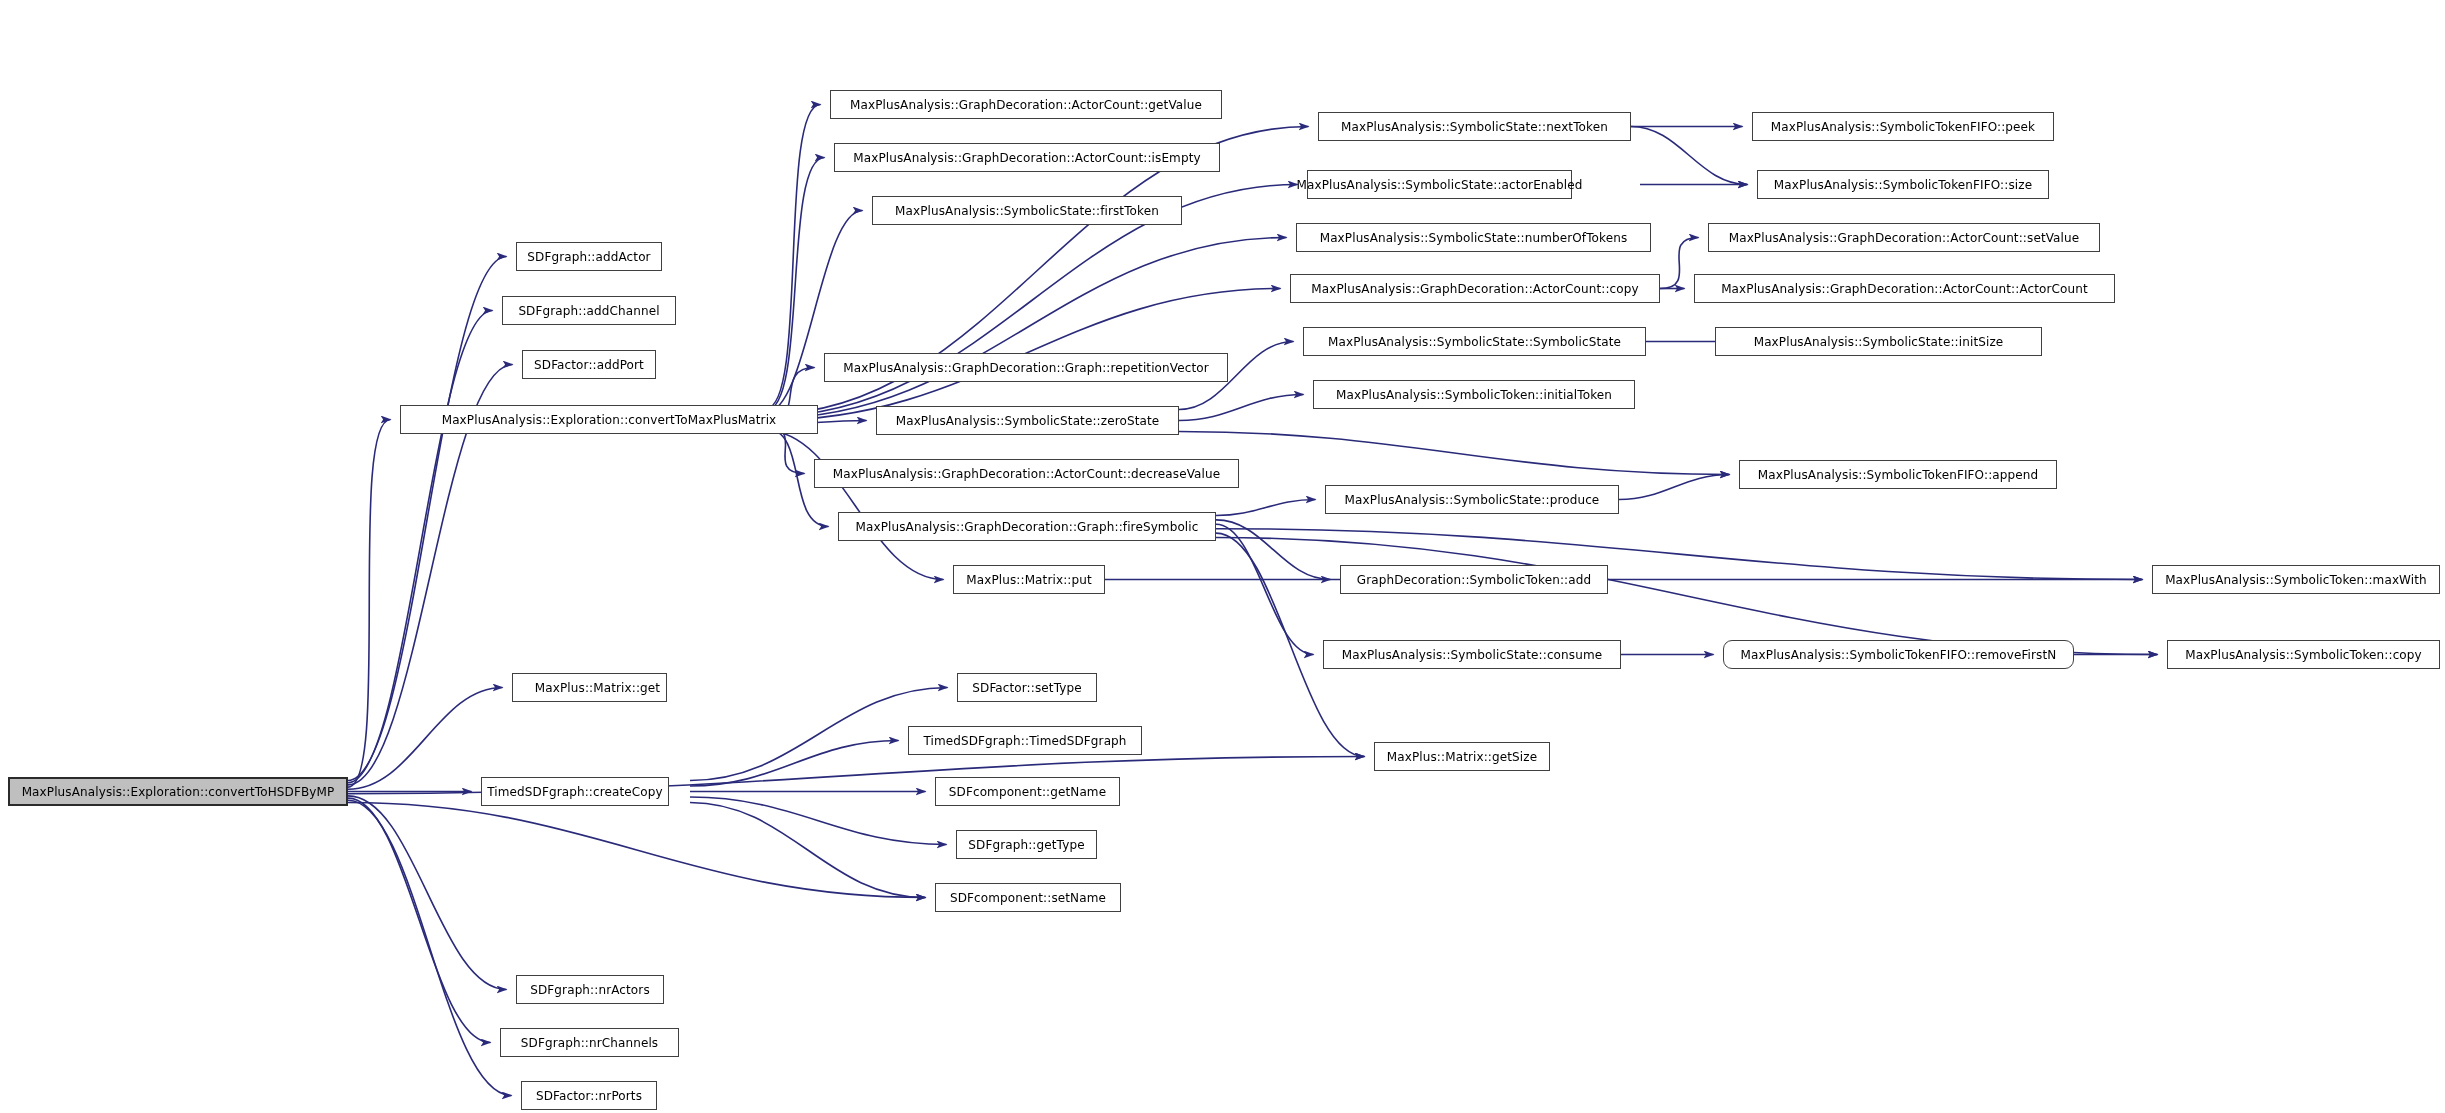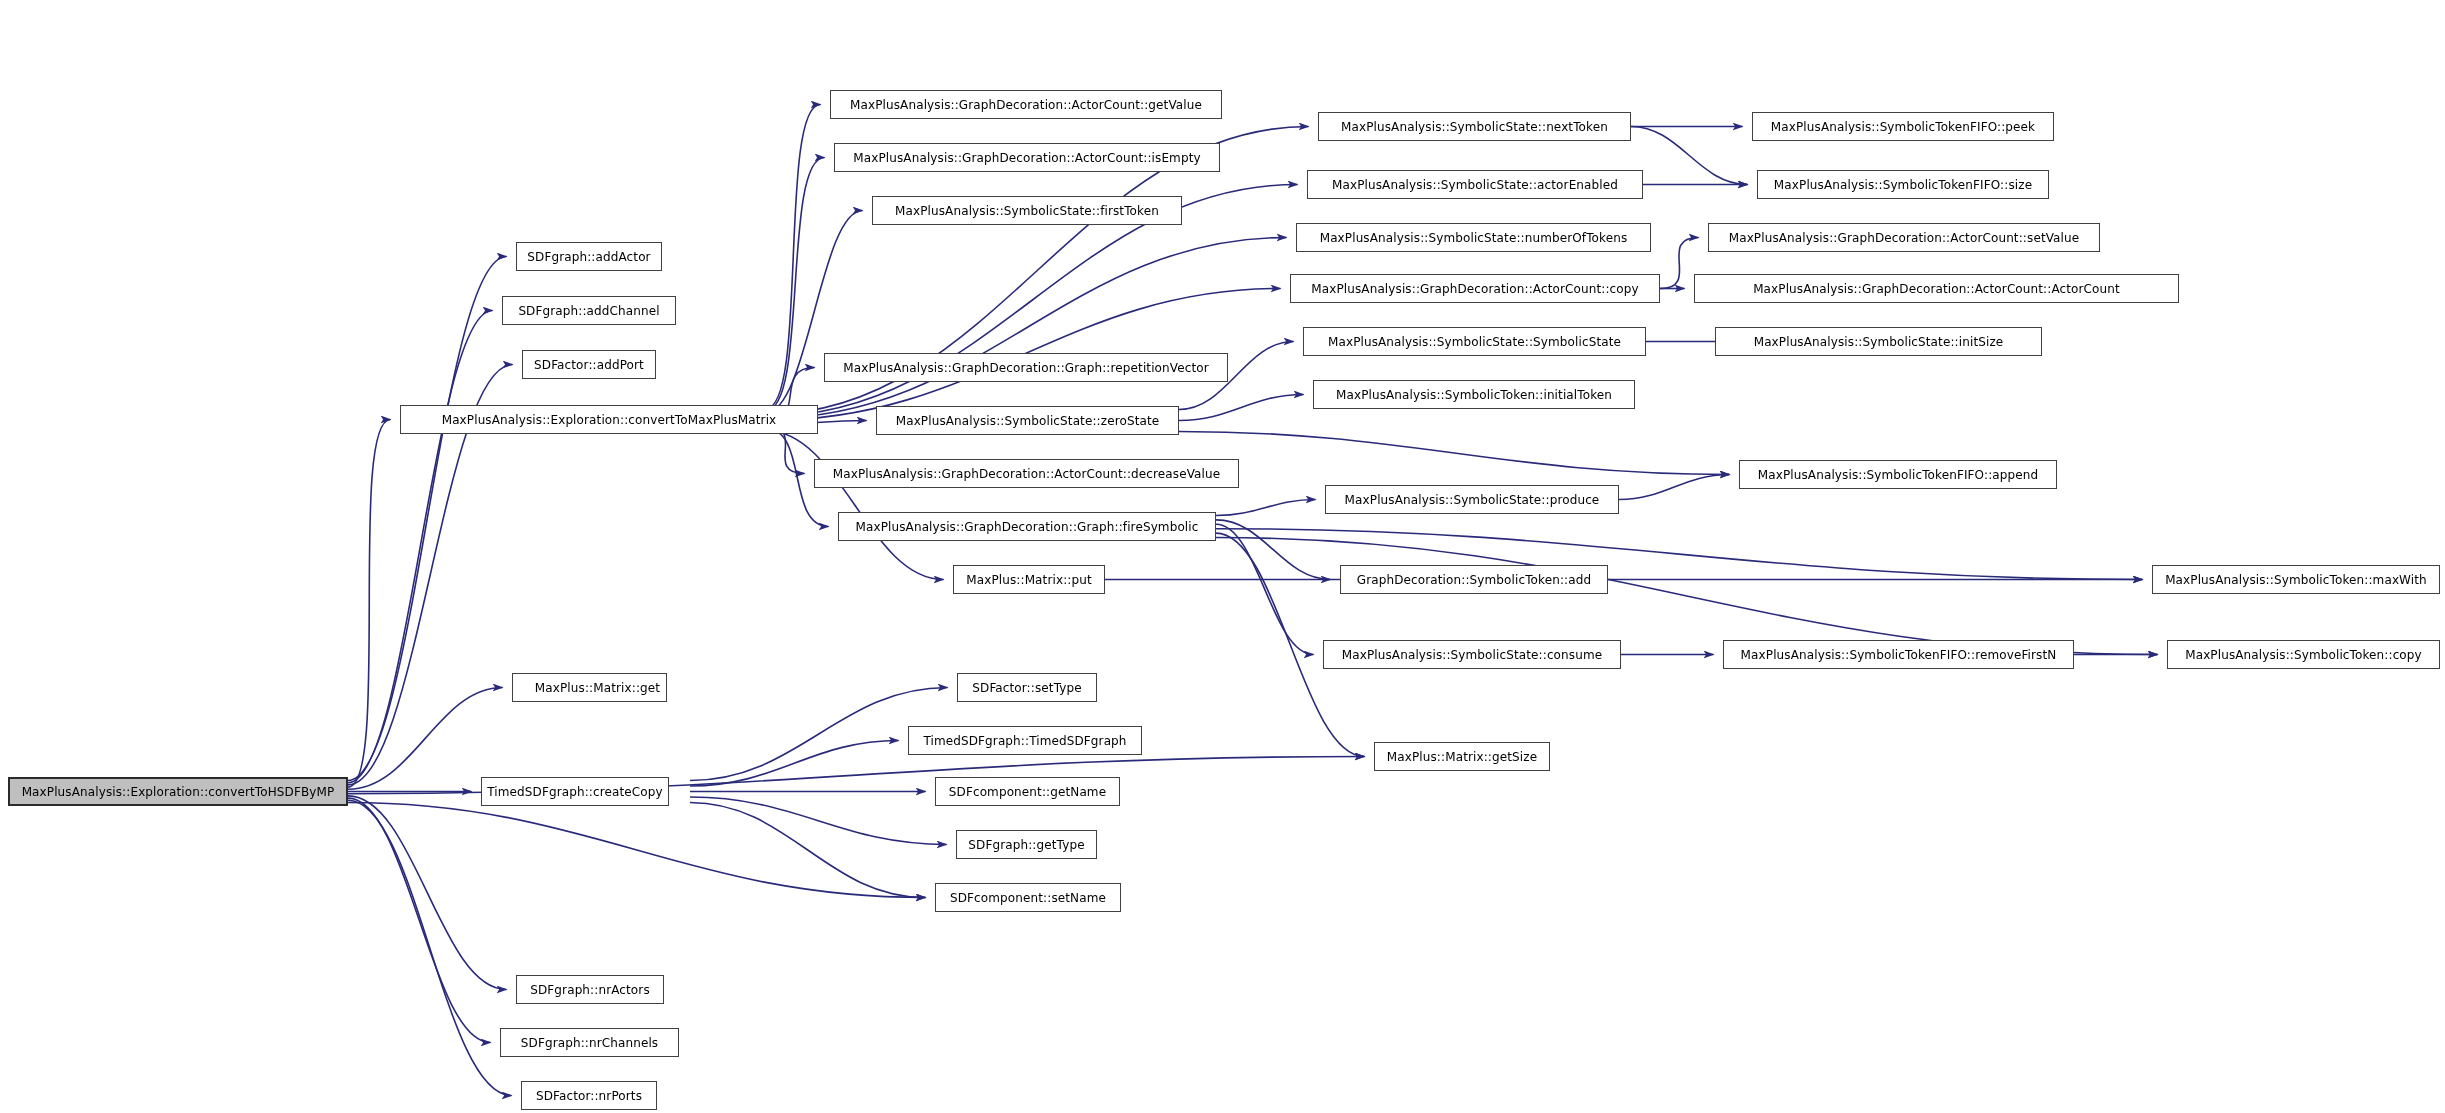--- a/index.html
+++ b/index.html
@@ -159,21 +159,21 @@
       </div>
       <div class="node" style="left: 956px; top: 830px; width: 141px;">
         <span class="node-label">SDFgraph::getType</span>
       </div>
       <div class="node" style="left: 935px; top: 883px; width: 186px;">
         <span class="node-label">SDFcomponent::setName</span>
       </div>
       <div class="node" style="left: 1318px; top: 112px; width: 313px;">
         <span class="node-label">MaxPlusAnalysis::SymbolicState::nextToken</span>
       </div>
-      <div class="node" style="left: 1307px; top: 170px; width: 336px; justify-content: center;">
+      <div class="node" style="left: 1307px; top: 170px; width: 265px; justify-content: center;">
         <span class="node-label">MaxPlusAnalysis::SymbolicState::actorEnabled</span>
       </div>
       <div class="node" style="left: 1296px; top: 223px; width: 355px;">
         <span class="node-label">MaxPlusAnalysis::SymbolicState::numberOfTokens</span>
       </div>
       <div class="node" style="left: 1290px; top: 274px; width: 370px;">
         <span class="node-label">MaxPlusAnalysis::GraphDecoration::ActorCount::copy</span>
       </div>
       <div class="node" style="left: 1303px; top: 327px; width: 343px;">
         <span class="node-label">MaxPlusAnalysis::SymbolicState::SymbolicState</span>
@@ -195,30 +195,30 @@
       </div>
       <div class="node" style="left: 1752px; top: 112px; width: 302px;">
         <span class="node-label">MaxPlusAnalysis::SymbolicTokenFIFO::peek</span>
       </div>
       <div class="node" style="left: 1757px; top: 170px; width: 292px;">
         <span class="node-label">MaxPlusAnalysis::SymbolicTokenFIFO::size</span>
       </div>
       <div class="node" style="left: 1708px; top: 223px; width: 392px;">
         <span class="node-label">MaxPlusAnalysis::GraphDecoration::ActorCount::setValue</span>
       </div>
-      <div class="node" style="left: 1694px; top: 274px; width: 485px;">
+      <div class="node" style="left: 1694px; top: 274px; width: 421px;">
         <span class="node-label">MaxPlusAnalysis::GraphDecoration::ActorCount::ActorCount</span>
       </div>
       <div class="node" style="left: 1715px; top: 327px; width: 327px;">
         <span class="node-label">MaxPlusAnalysis::SymbolicState::initSize</span>
       </div>
       <div class="node" style="left: 1739px; top: 460px; width: 318px;">
         <span class="node-label">MaxPlusAnalysis::SymbolicTokenFIFO::append</span>
       </div>
-      <div class="node" style="left: 1723px; top: 640px; width: 351px;">
+      <div class="node" style="left: 1723px; top: 640px; width: 351px; border-radius: 9px;">
         <span class="node-label">MaxPlusAnalysis::SymbolicTokenFIFO::removeFirstN</span>
       </div>
       <div class="node" style="left: 2152px; top: 565px; width: 288px;">
         <span class="node-label">MaxPlusAnalysis::SymbolicToken::maxWith</span>
       </div>
       <div class="node" style="left: 2167px; top: 640px; width: 273px;">
         <span class="node-label">MaxPlusAnalysis::SymbolicToken::copy</span>
       </div>
     </div>
 </div>

